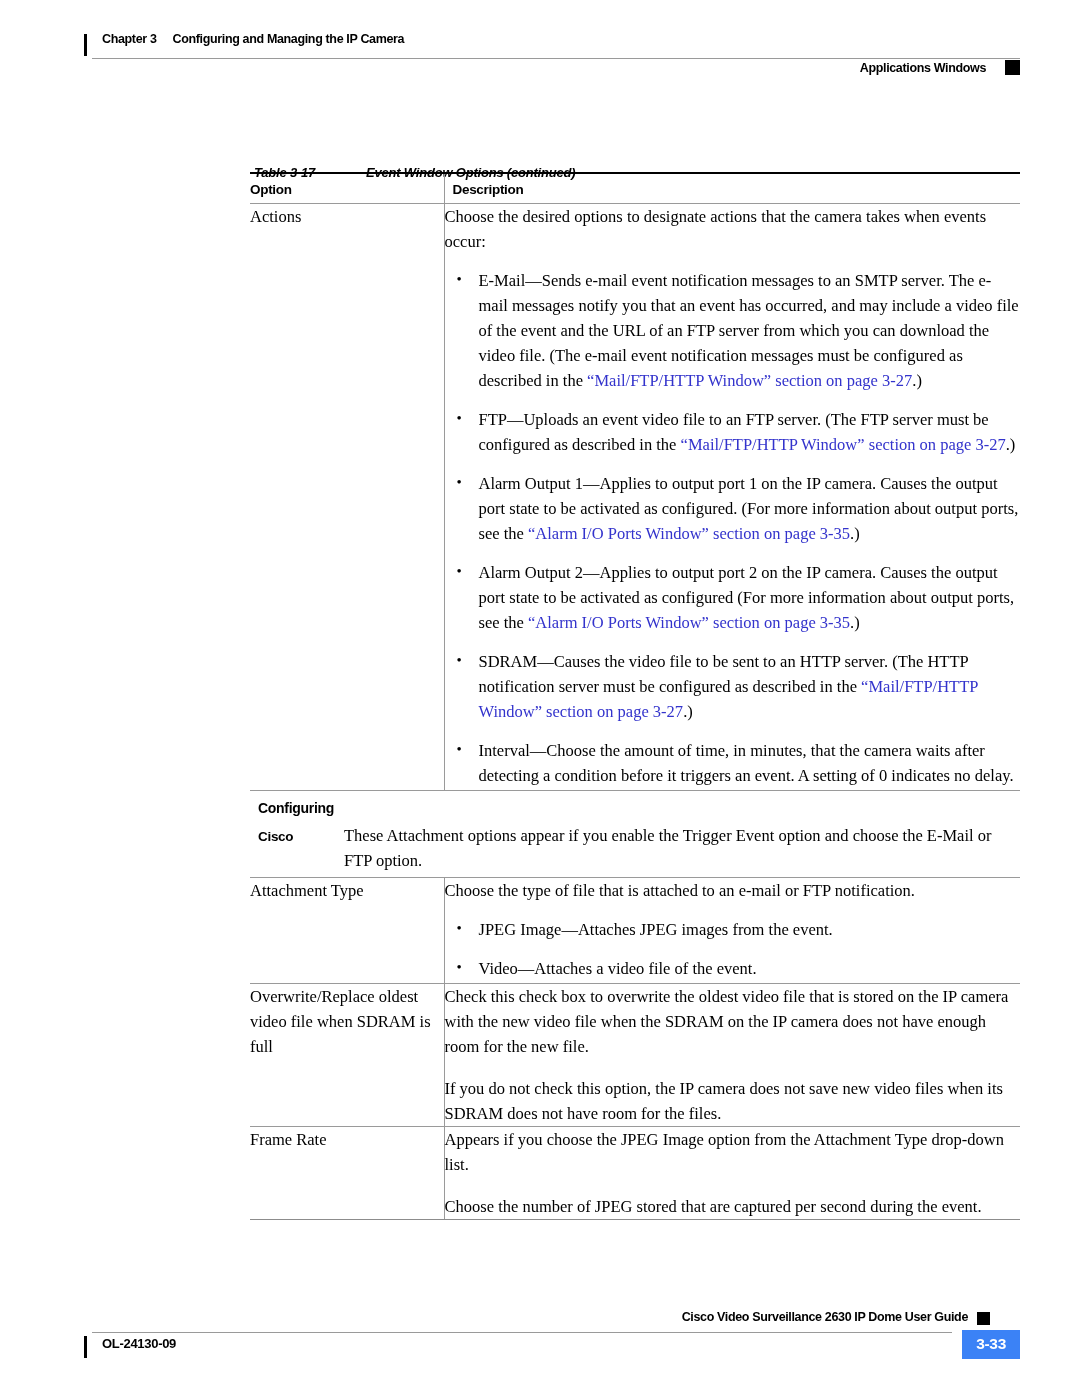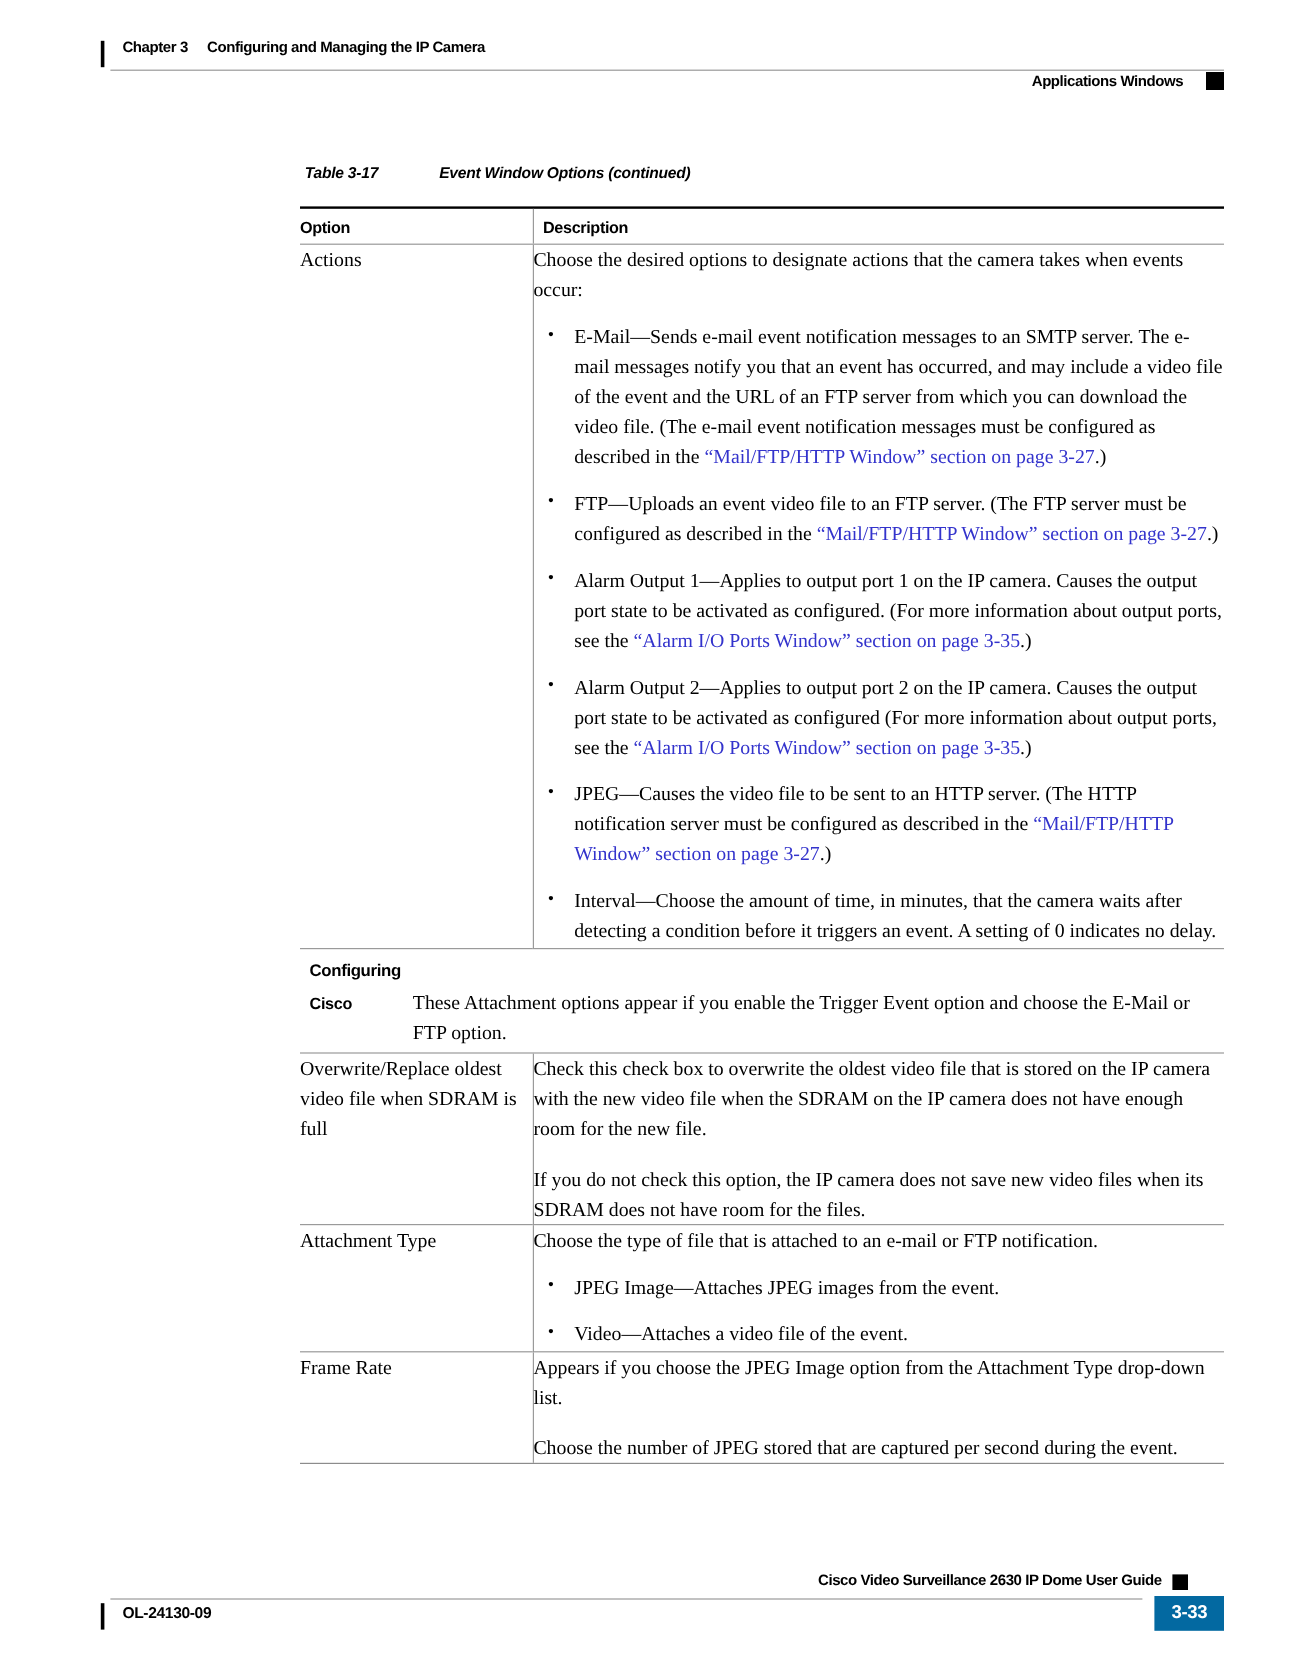--- a/index.html
+++ b/index.html
@@ -75,21 +75,21 @@
     position: absolute;
     left: 254px;
     top: 136px;
     font-family: "Liberation Sans", "DejaVu Sans", sans-serif;
     font-weight: bold;
     font-style: italic;
     font-size: 13px;
     letter-spacing: -0.2px;
     white-space: nowrap;
   }
-  .table-caption .cap-num { display: inline-block; width: 112px; }
+  .table-caption .cap-num { display: inline-block; width: 112px; margin-top: 29px; }
 
   
   .doc-table {
     position: absolute;
     left: 250px;
     top: 172px;
     width: 770px;
     border-collapse: collapse;
     table-layout: fixed;
   }
@@ -233,21 +233,21 @@
     font-family: "Liberation Sans", "DejaVu Sans", sans-serif;
     font-weight: bold;
     font-size: 13px;
     letter-spacing: -0.3px;
     white-space: nowrap;
   }
   .ftr-pagenum {
     position: absolute;
     right: 0px;
     top: 20px;
-    background: #0369a1;
+    background: #3b82f6;
     color: #fff;
     font-family: "Liberation Sans", "DejaVu Sans", sans-serif;
     font-weight: bold;
     font-size: 15.5px;
     letter-spacing: -0.3px;
     padding: 5px 14px 6px 14px;
   }
 </style>
 </head>
 <body>
@@ -280,54 +280,54 @@
 
     <tr>
       <td class="opt-cell">Actions</td>
       <td class="desc-cell">
         <p class="para">Choose the desired options to designate actions that the camera takes when events occur:</p>
         <ul class="blist">
           <li><span class="bt">E-Mail</span><span>—</span><span>Sends e-mail event notification messages to an SMTP server. The e-mail messages notify you that an event has occurred, and may include a video file of the event and the URL of an FTP server from which you can download the video file. (The e-mail event notification messages must be configured as described in the </span><span class="lnk">“Mail/FTP/HTTP Window” section on page 3-27</span><span>.)</span></li>
           <li><span class="bt">FTP</span><span>—</span><span>Uploads an event video file to an FTP server. (The FTP server must be configured as described in the </span><span class="lnk">“Mail/FTP/HTTP Window” section on page 3-27</span><span>.)</span></li>
           <li><span class="bt">Alarm Output 1</span><span>—</span><span>Applies to output port 1 on the IP camera. Causes the output port state to be activated as configured. (For more information about output ports, see the </span><span class="lnk">“Alarm I/O Ports Window” section on page 3-35</span><span>.)</span></li>
           <li><span class="bt">Alarm Output 2</span><span>—</span><span>Applies to output port 2 on the IP camera. Causes the output port state to be activated as configured (For more information about output ports, see the </span><span class="lnk">“Alarm I/O Ports Window” section on page 3-35</span><span>.)</span></li>
-          <li><span class="bt">JPEG</span><span>—</span><span>Causes the video file to be sent to an HTTP server. (The HTTP notification server must be configured as described in the </span><span class="lnk">“Mail/FTP/HTTP Window” section on page 3-27</span><span>.)</span></li>
+          <li><span class="bt">SDRAM</span><span>—</span><span>Causes the video file to be sent to an HTTP server. (The HTTP notification server must be configured as described in the </span><span class="lnk">“Mail/FTP/HTTP Window” section on page 3-27</span><span>.)</span></li>
           <li><span class="bt">Interval</span><span>—</span><span>Choose the amount of time, in minutes, that the camera waits after detecting a condition before it triggers an event. A setting of 0 indicates no delay.</span></li>
         </ul>
       </td>
     </tr>
 
     <tr class="attach-row">
       <td colspan="2">
         <div class="attach-title">Configuring</div>
         <div class="note-block">
           <span class="note-label">Cisco</span><span>These Attachment options appear if you enable the Trigger Event option and choose the E-Mail or FTP option.</span>
         </div>
-      </td>
-    </tr>
-
-    <tr class="row-sep">
-      <td class="opt-cell">Overwrite/Replace oldest video file when SDRAM is full</td>
-      <td class="desc-cell">
-        <p class="para">Check this check box to overwrite the oldest video file that is stored on the IP camera with the new video file when the SDRAM on the IP camera does not have enough room for the new file.</p>
-        <p class="para">If you do not check this option, the IP camera does not save new video files when its SDRAM does not have room for the files.</p>
       </td>
     </tr>
 
     <tr class="row-sep">
       <td class="opt-cell">Attachment Type</td>
       <td class="desc-cell">
         <p class="para">Choose the type of file that is attached to an e-mail or FTP notification.</p>
         <ul class="blist">
           <li><span class="bt">JPEG Image</span><span>—</span><span>Attaches JPEG images from the event.</span></li>
           <li><span class="bt">Video</span><span>—</span><span>Attaches a video file of the event.</span></li>
         </ul>
       </td>
     </tr>
 
+    <tr class="row-sep">
+      <td class="opt-cell">Overwrite/Replace oldest video file when SDRAM is full</td>
+      <td class="desc-cell">
+        <p class="para">Check this check box to overwrite the oldest video file that is stored on the IP camera with the new video file when the SDRAM on the IP camera does not have enough room for the new file.</p>
+        <p class="para">If you do not check this option, the IP camera does not save new video files when its SDRAM does not have room for the files.</p>
+      </td>
+    </tr>
+
     <tr class="row-sep row-last">
       <td class="opt-cell">Frame Rate</td>
       <td class="desc-cell">
         <p class="para"><span>Appears if you choose the </span><span class="bt">JPEG Image</span><span> option from the Attachment Type drop-down list.</span></p>
         <p class="para">Choose the number of JPEG stored that are captured per second during the event.</p>
       </td>
     </tr>
 
   </tbody>
 </table>

